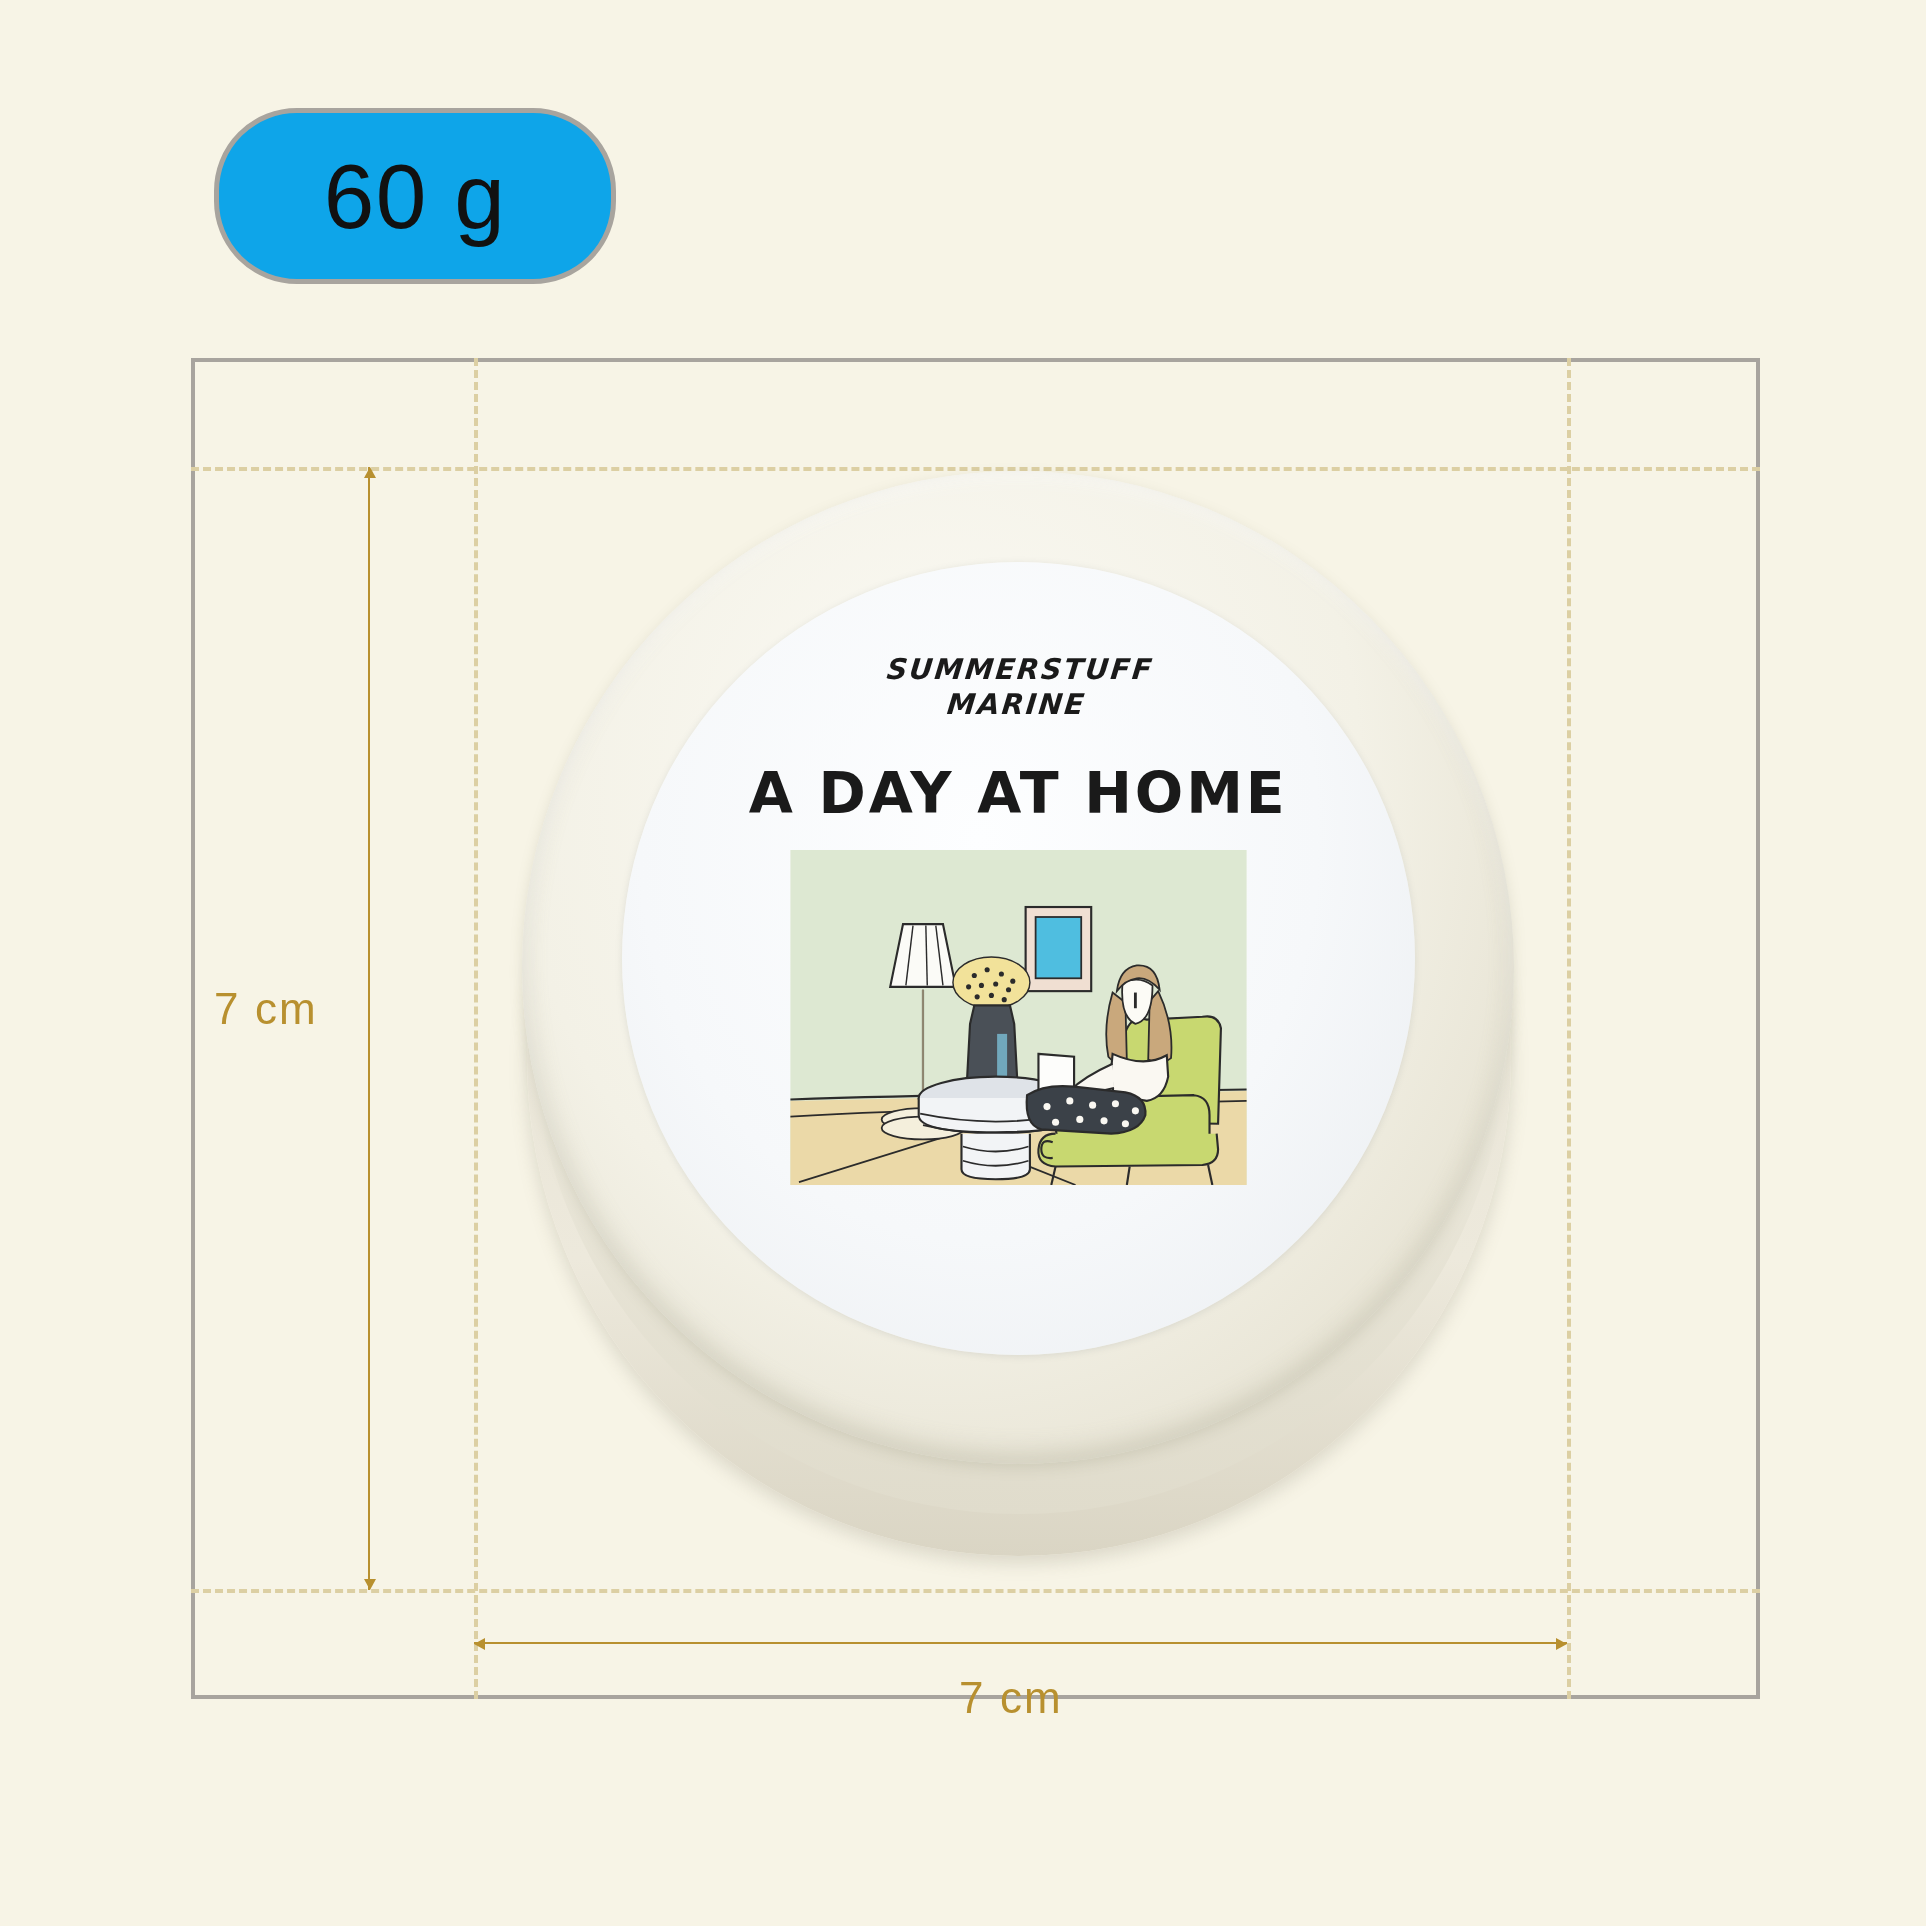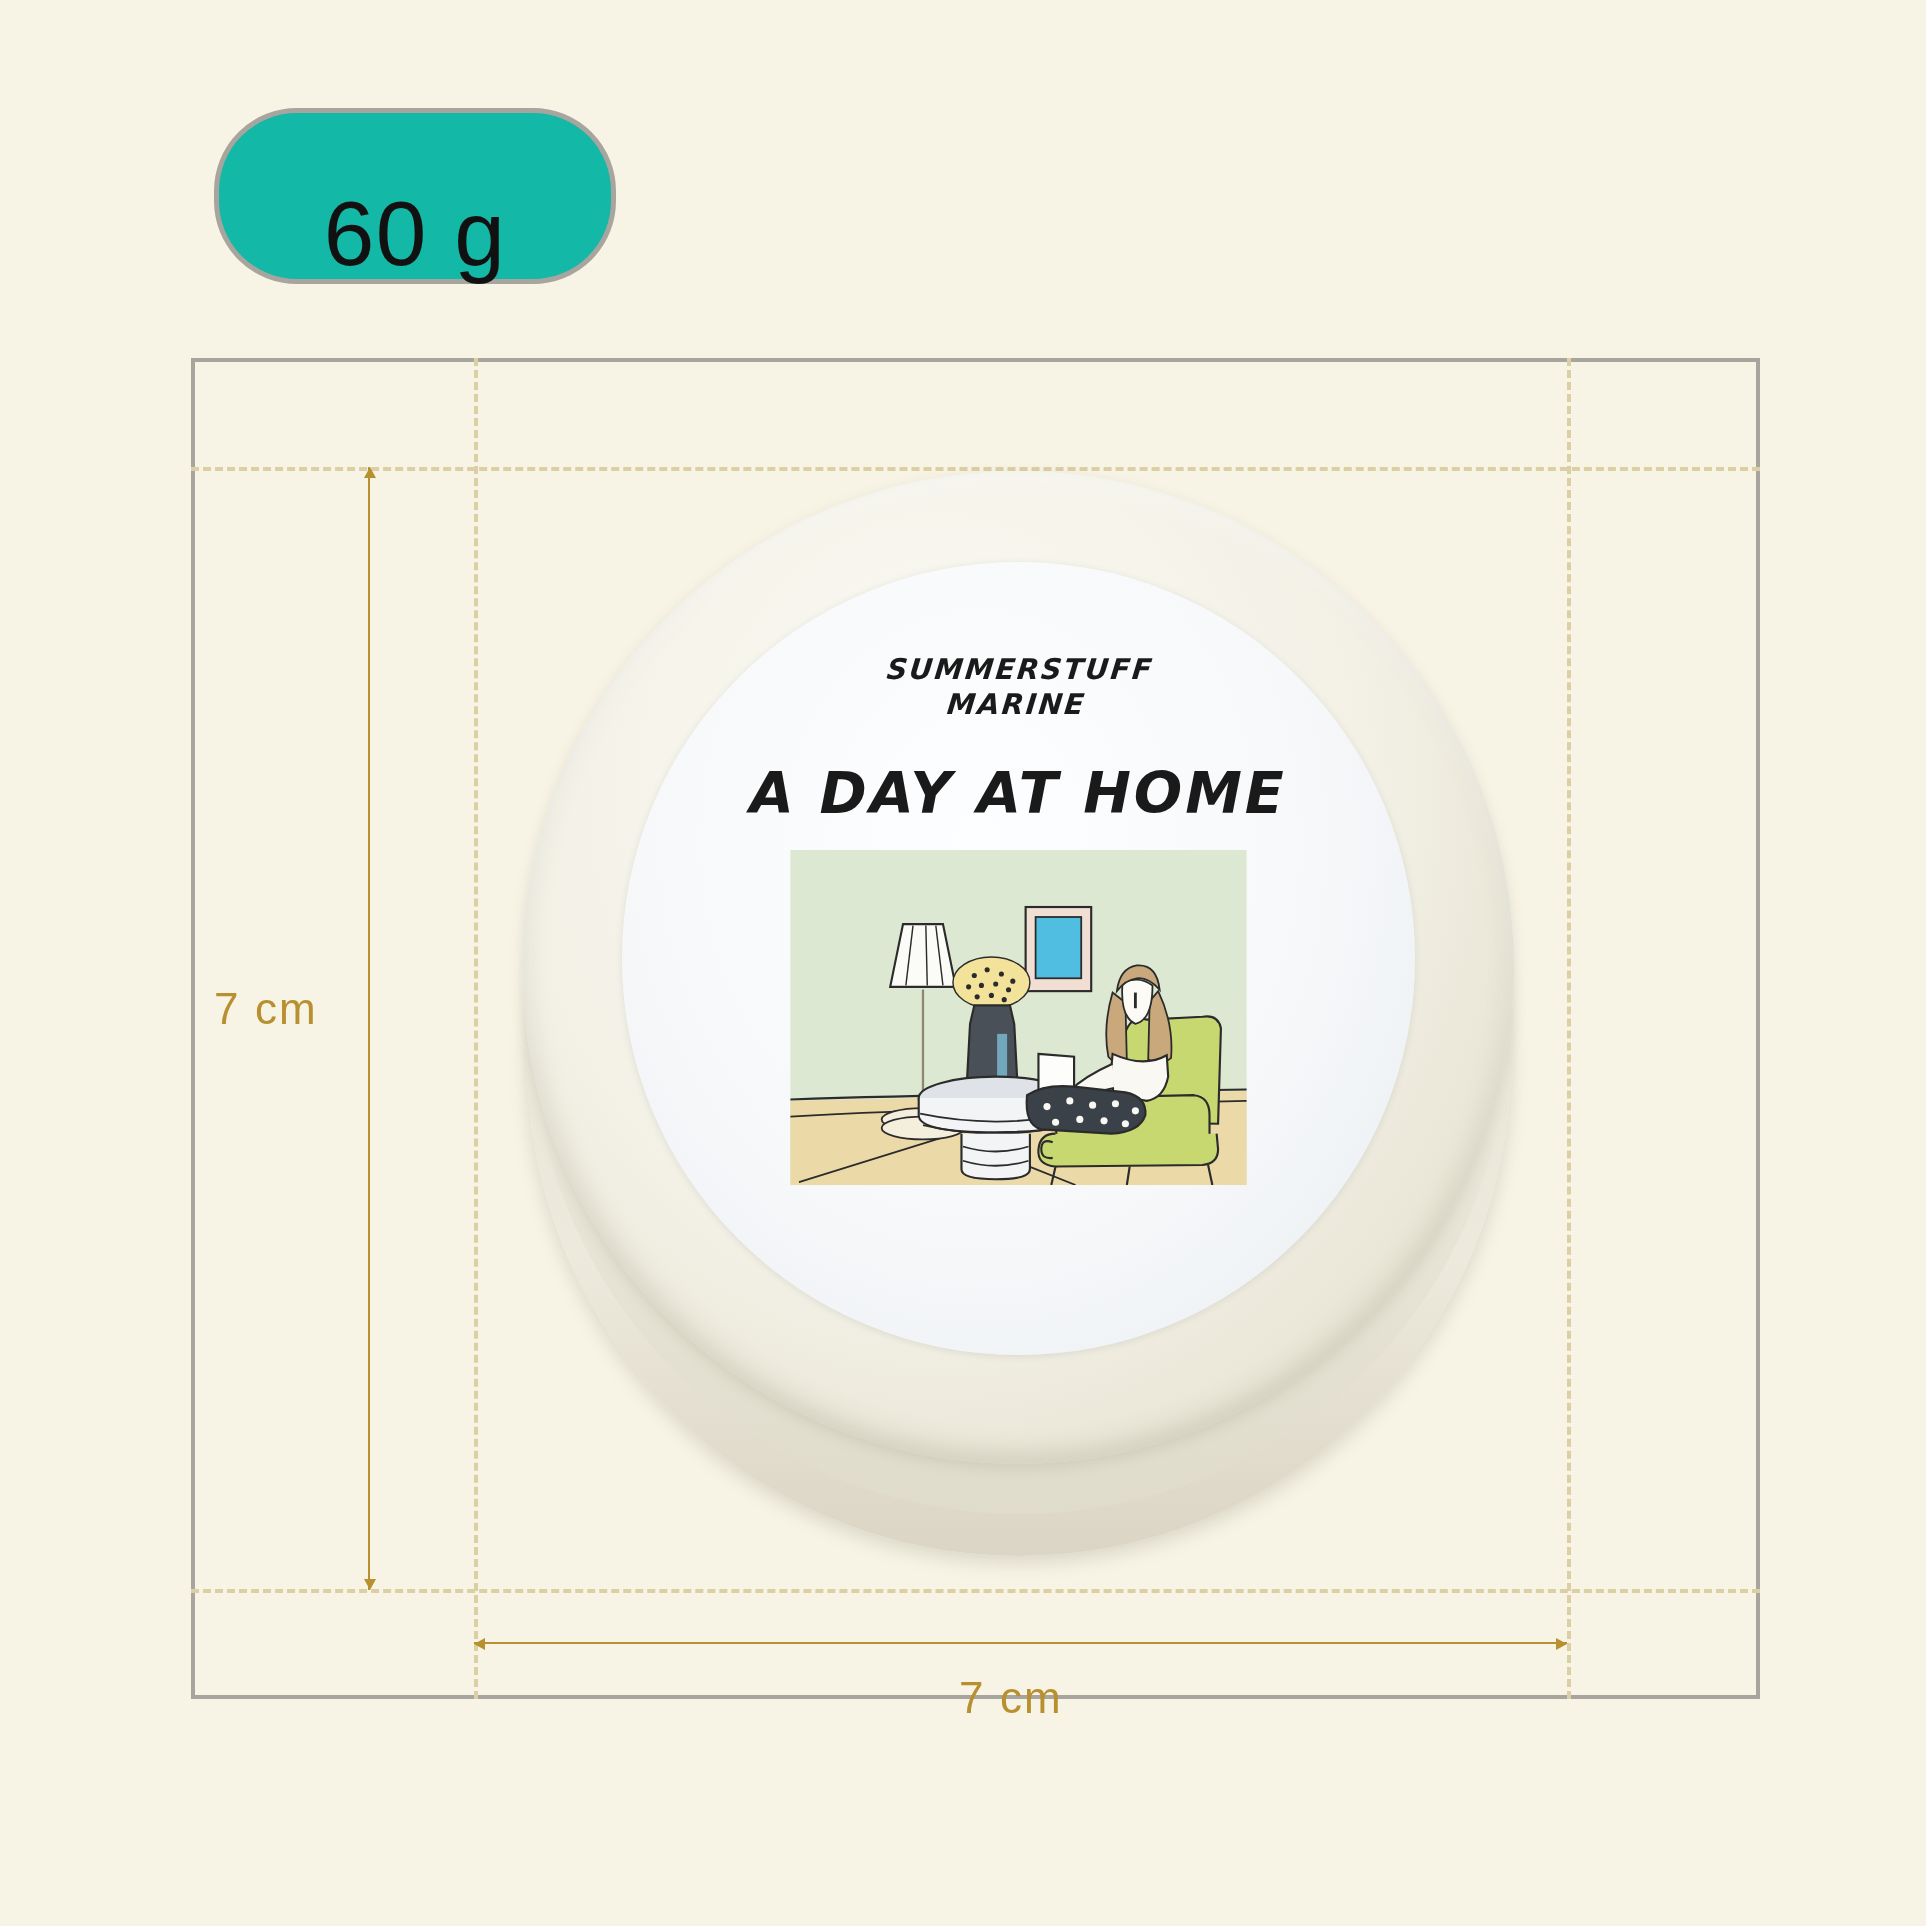--- a/index.html
+++ b/index.html
@@ -11,22 +11,22 @@
     overflow:hidden;
   }
 
   
   .weight-badge{
     position:absolute;
     left:214px;top:108px;
     width:392px;height:166px;
     border:5px solid #A8A49E;
     border-radius:83px;
-    background:#14b8a6;
-    display:flex;align-items:flex-end;justify-content:center;
+    background:#0ea5e9;
+    display:flex;align-items:center;justify-content:center;
   }
   .weight-badge .wtext{
     font-size:91px;
     color:#111111;
     letter-spacing:1.4px;
     line-height:1;
   }
 
   
   .spec-frame{
@@ -153,21 +153,20 @@
   }
   .brand .line2{display:block;}
 
   .product-title{
     margin-top:37px;
     color:#1A1A1A;
     font-size:57px;
     font-weight:bold;
     letter-spacing:2.9px;
     font-family:"DejaVu Sans",sans-serif;
-    font-style:italic;
   }
 
   
   .illus{
     margin-top:24px;
     width:457px;height:335px;
     position:relative;
     overflow:hidden;
   }
   .illus svg{display:block;width:100%;height:100%;}

